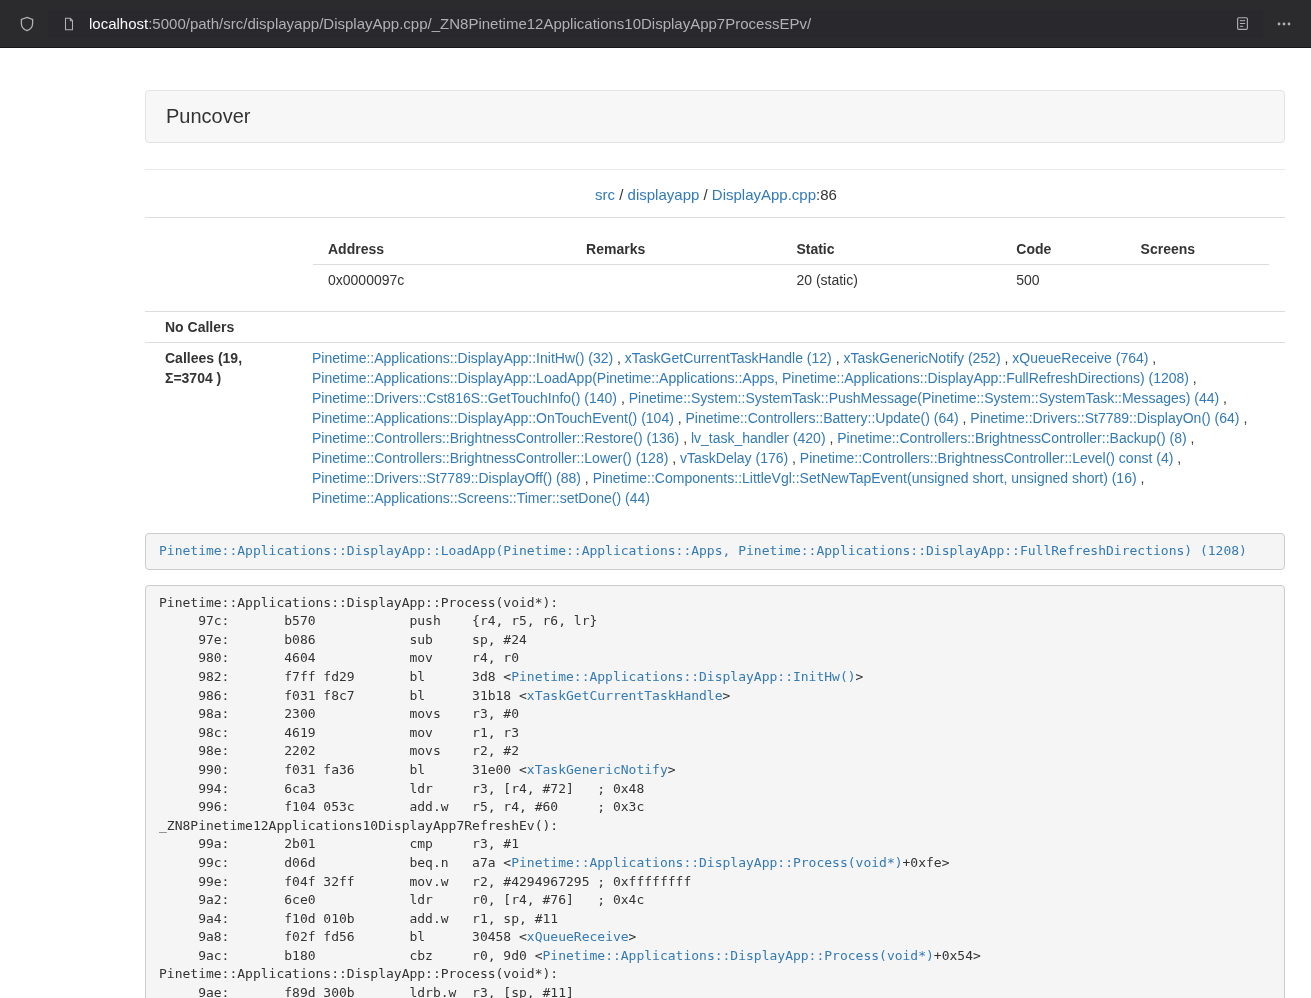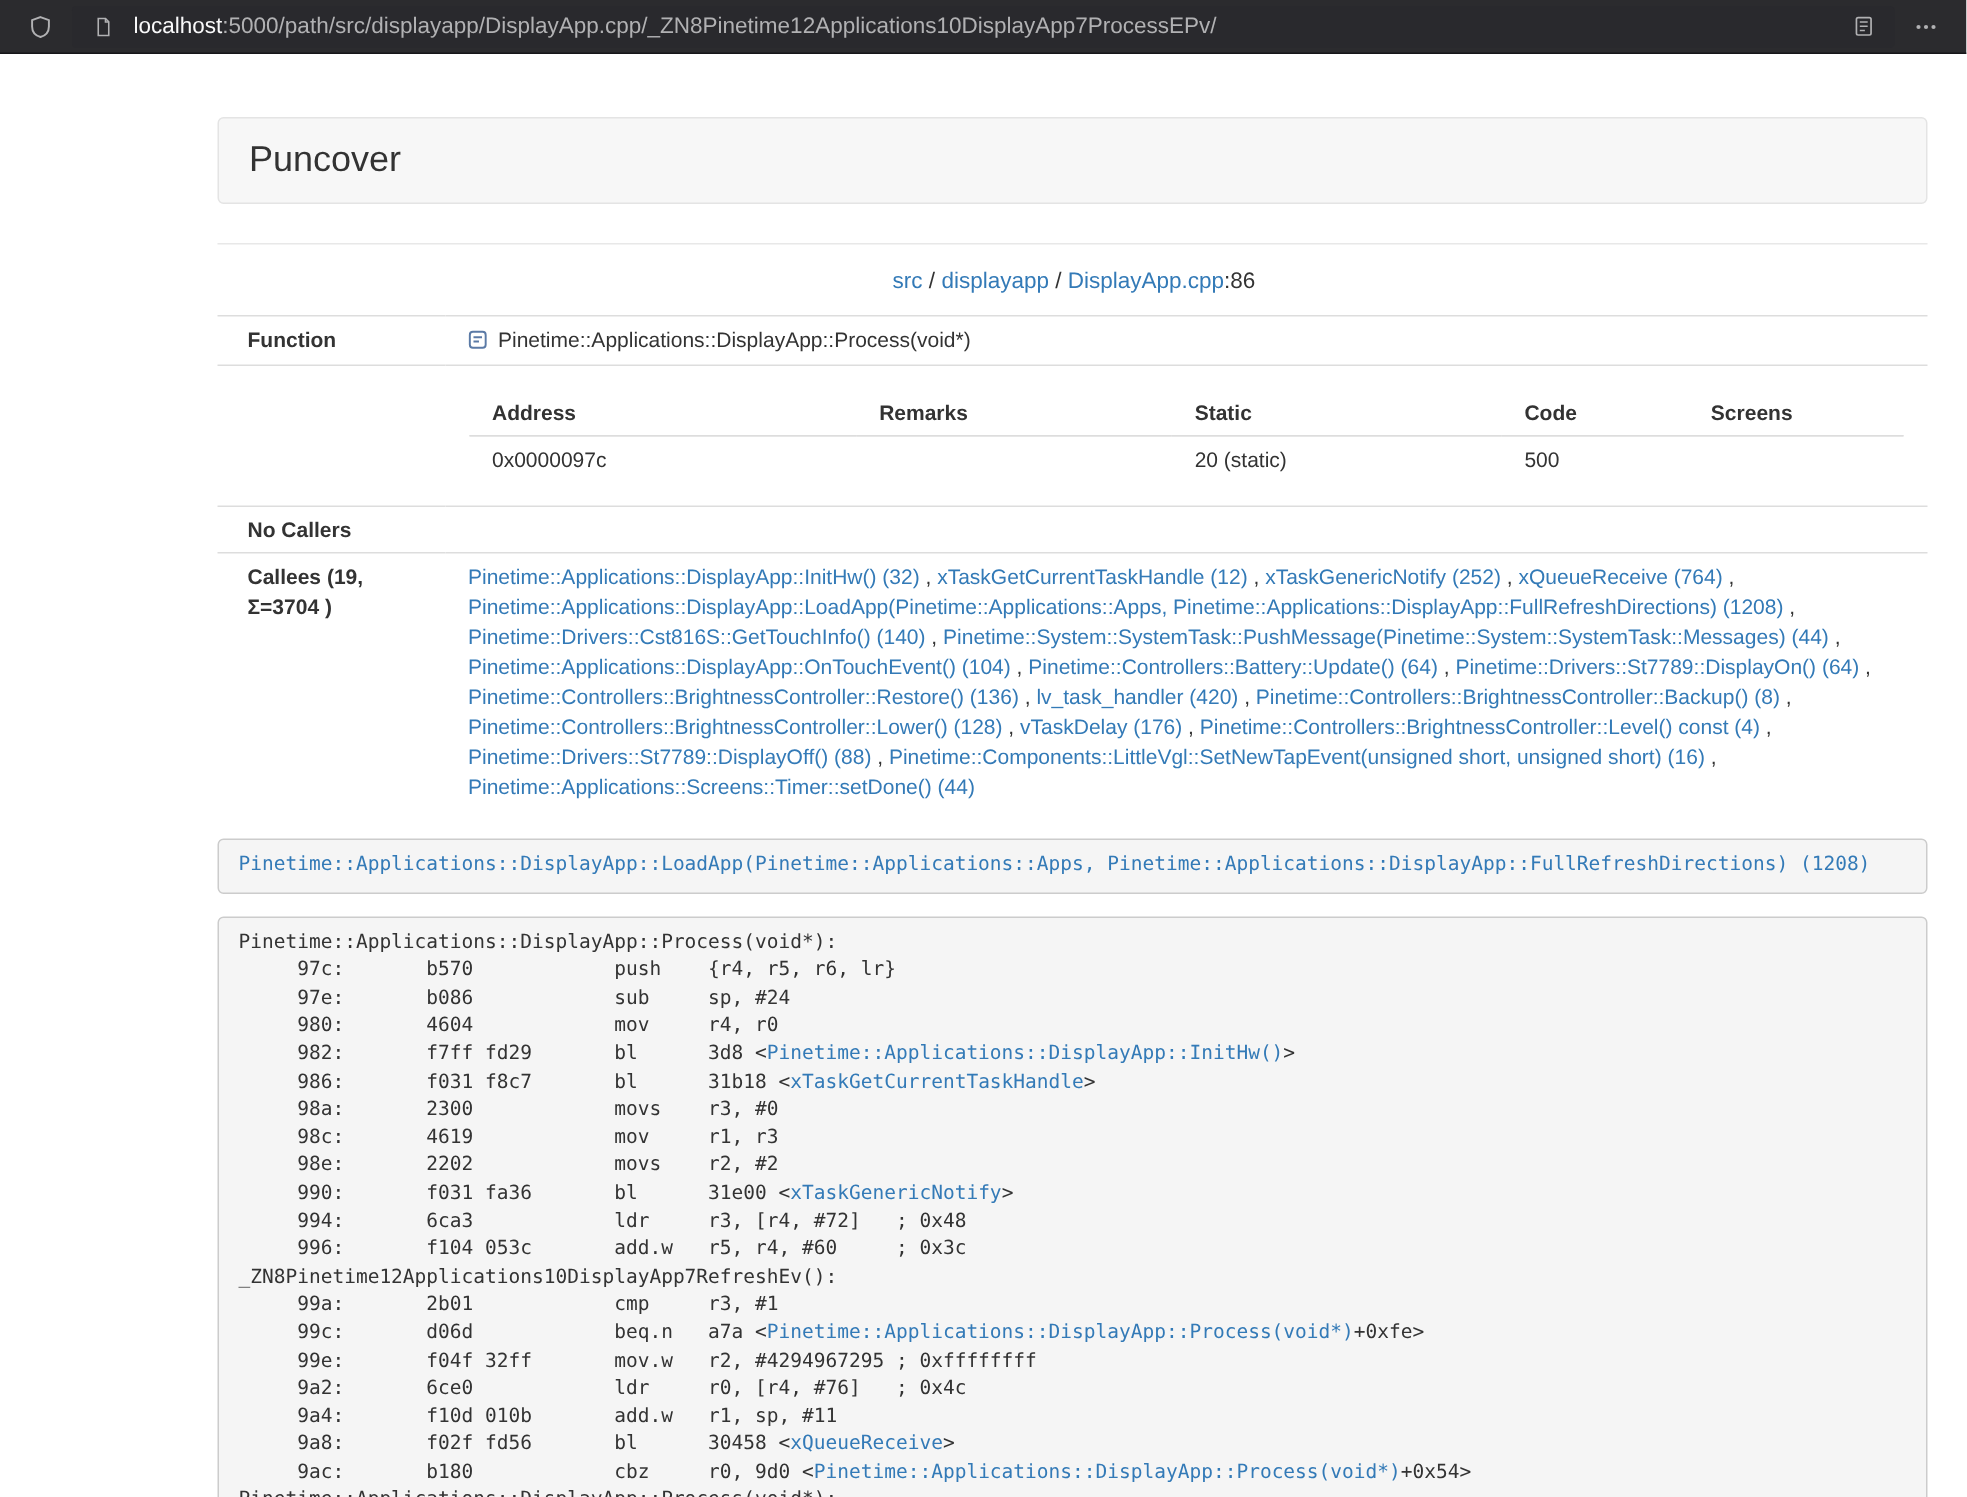--- a/index.html
+++ b/index.html
@@ -1,35 +1,35 @@
 <!DOCTYPE html>
 <html><head>
 <meta charset="utf-8">
 <style>
   *{box-sizing:border-box}
   html,body{margin:0;padding:0}
   body{width:1311px;height:998px;overflow:hidden;background:#ffffff;
        font-family:"Liberation Sans",sans-serif;color:#333;font-size:14px;}
 
   
-  .chrome{height:36px;background:#2b2b2e;border-bottom:1px solid #161619;
+  .chrome{height:48px;background:#2b2b2e;border-bottom:1px solid #161619;
           display:flex;align-items:center;padding:0 14px;}
   .chrome svg{display:block}
   .chrome-btn{width:26px;height:26px;display:flex;align-items:center;justify-content:center;
               flex:none;border-radius:3px;}
   .urlbar{flex:1;height:28px;display:flex;align-items:center;background:#29292d;
           border-radius:3px;padding:0 8px;margin:0 8px;min-width:0;}
   .url-text{font-size:15px;white-space:nowrap;overflow:hidden;margin-left:7px;flex:1;min-width:0}
   .url-host{color:#f9f9fa}
   .url-rest{color:#b1b1b3}
 
   
   .container{width:1140px;margin-left:145px;padding-top:42px;}
   .panel{background:#f7f7f7;border:1px solid #e4e4e4;border-radius:4px;
-         padding:14px 20px;font-size:24px;color:#333;}
+         padding:14px 20px;font-size:20px;color:#333;}
   hr{border:0;border-top:1px solid #e8e8e8;margin:26px 0 16px}
   a{color:#337ab7;text-decoration:none}
   .breadcrumb{font-size:15px;margin:0 0 14px 2px;text-align:center;}
   .bc-sep,.bc-suffix{color:#333}
 
   table{border-collapse:collapse;width:100%;}
   .fn-table>tbody>tr>th,.fn-table>tbody>tr>td{border-top:1px solid #ddd;padding:5px 15px;
       text-align:left;vertical-align:top;line-height:20px;font-size:14px;}
   .fn-table>tbody>tr>th{width:152px;font-weight:700;padding-left:20px;}
   .stats-cell{padding:16px !important;}
@@ -90,31 +90,20 @@
     <span>Puncover</span>
   </div>
 
   <hr>
 
   <div class="breadcrumb"><a href="#">src</a><span class="bc-sep"> / </span><a href="#">displayapp</a><span class="bc-sep"> / </span><a href="#">DisplayApp.cpp</a><span class="bc-suffix">:86</span></div>
 
   <table class="fn-table">
     <tbody>
       <tr>
-        <th>Function</th>
-        <td>
-          <span class="fn-icon">
-            <svg width="13" height="13" viewBox="0 0 16 16">
-              <rect x="1.5" y="1.5" width="13" height="13" rx="2.5" fill="none" stroke="#5b7aa6" stroke-width="1.6"></rect>
-              <path d="M4.5 6h7M4.5 9.5h4.5" stroke="#5b7aa6" stroke-width="1.6" fill="none"></path>
-            </svg>
-          </span><span>Pinetime::Applications::DisplayApp::Process(void*)</span>
-        </td>
-      </tr>
-      <tr>
         <th></th>
         <td class="stats-cell">
           <table class="stats">
             <thead>
                 <tr>
                   <th>Address</th>
                   <th>Remarks</th>
                   <th>Static</th>
                   <th>Code</th>
                   <th>Screens</th>

